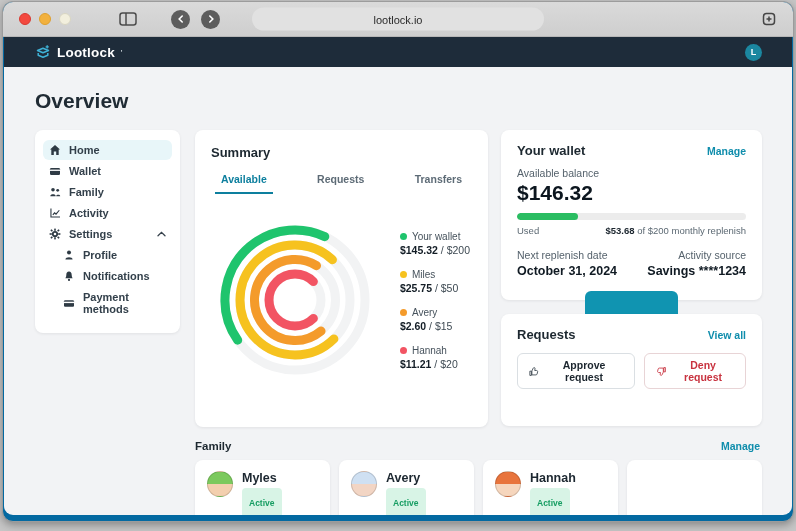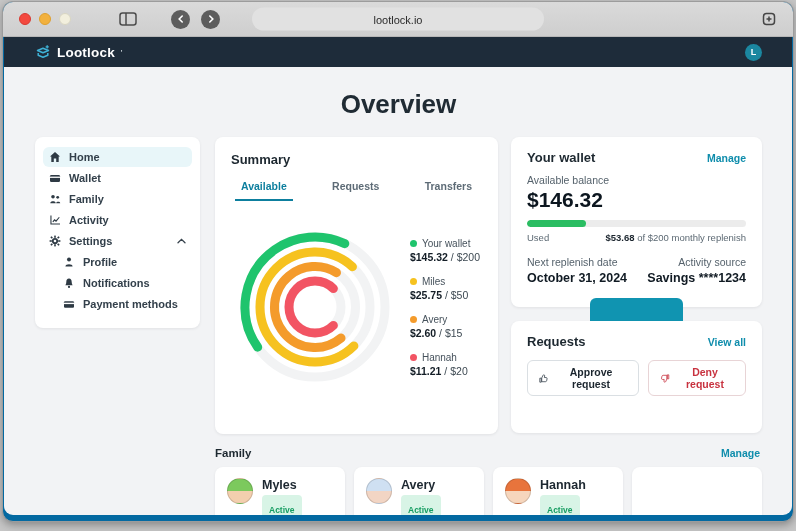--- a/index.html
+++ b/index.html
@@ -32,25 +32,25 @@
     border-radius:0 0 9px 9px; overflow:hidden; background:#f2f3f5; }
   .appbar { height:30px; background:#1e2c3a; display:flex; align-items:center;
     justify-content:space-between; padding:0 30px 0 31px; }
   .brand { display:flex; align-items:center; gap:6px; color:#fff;
     font-size:13.5px; font-weight:bold; letter-spacing:.2px; }
   .brand sup { font-size:7px; color:#cfd8de; }
   .user-avatar { width:17px; height:17px; border-radius:50%; background:#1b87a0;
     color:#fff; font-size:9px; font-weight:bold; display:flex; align-items:center;
     justify-content:center; border:none; cursor:pointer; }
   .main { padding:22px 30px 0 31px; }
-  h1 { font-size:26px; font-weight:700; color:#202b34; margin-bottom:17px;text-align:center; }
+  h1 { font-size:21px; font-weight:700; color:#202b34; margin-bottom:17px; }
   .layout { display:flex; gap:15px; align-items:flex-start; }
   .card { background:#fff; border-radius:8px; box-shadow:0 1px 3px rgba(20,30,40,.08); }
   
-  .nav-card { width:165px; padding:9px 0 13px; }
+  .nav-card { width:145px; padding:9px 0 13px; }
   .nav-item { display:flex; align-items:center; gap:8px; margin:1px 8px;
     padding:4px 6px; border-radius:6px; font-size:11px; font-weight:600;
     color:#33404b; cursor:pointer; }
   .nav-item.active { background:#e8f6f9; }
   .nav-item.sub { padding-left:20px; }
   .nav-item svg { flex:0 0 auto; }
   .chev { margin-left:auto; }
   
   .summary-card { flex:1; height:297px; padding:15px 16px; }
   .card-title { font-size:13px; font-weight:700; color:#1d2830; }

